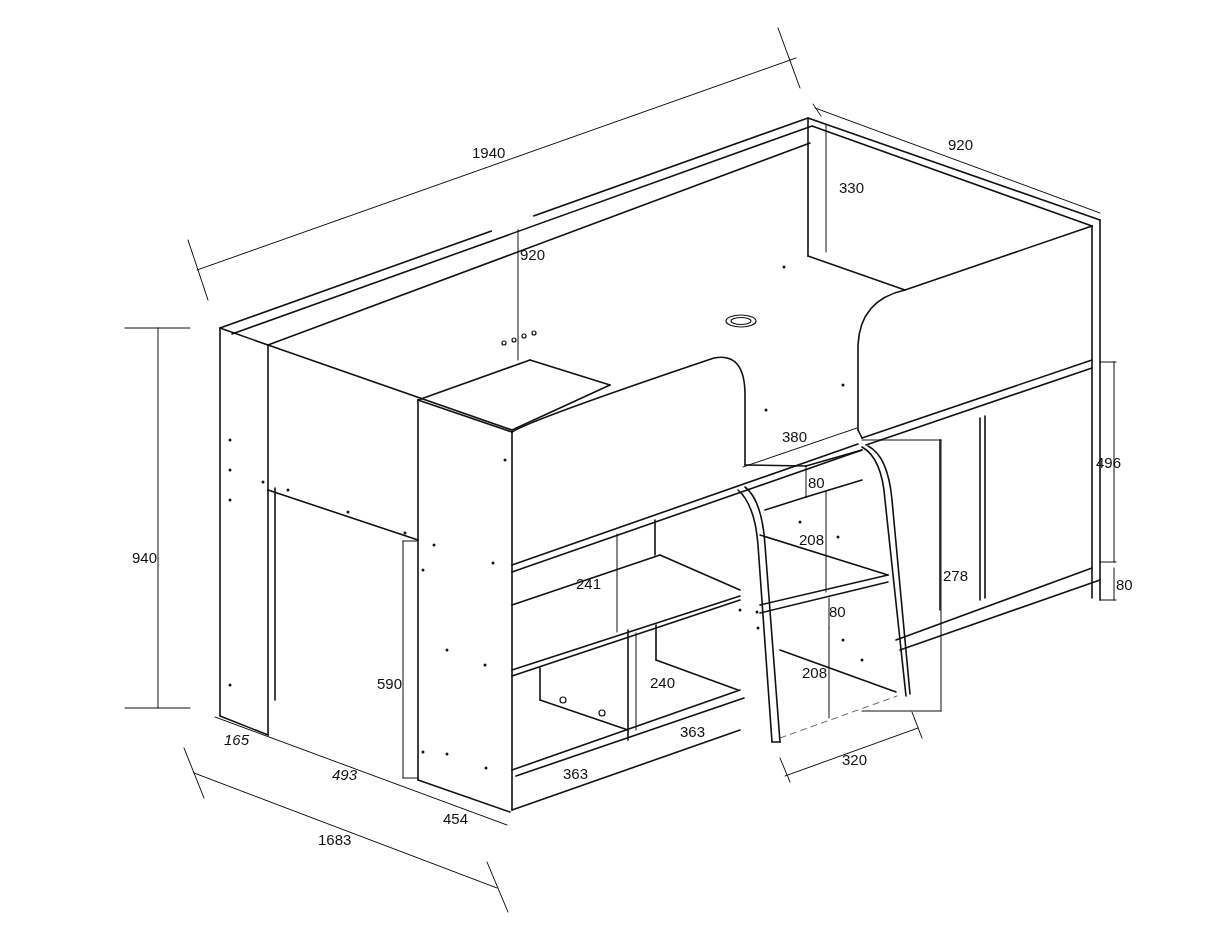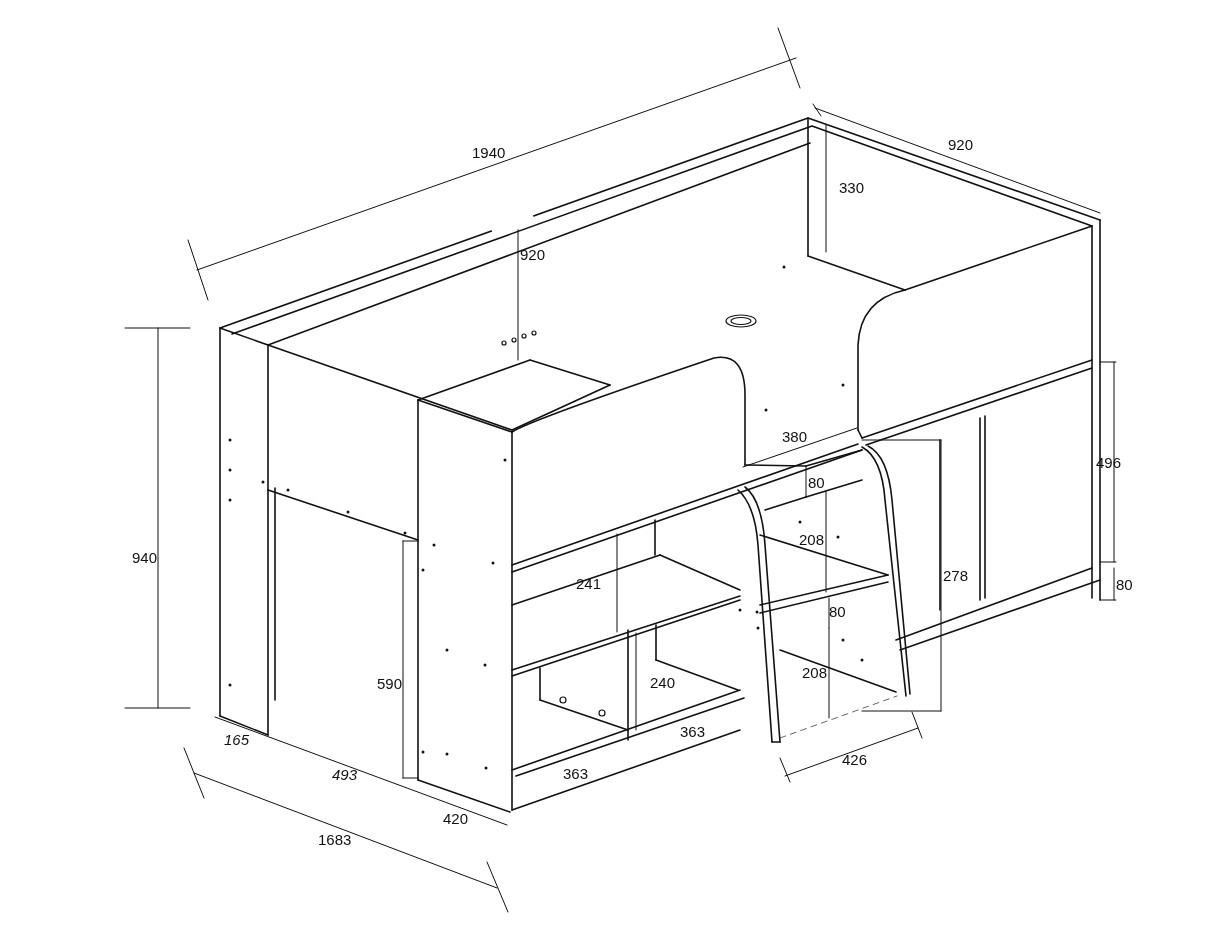--- a/index.html
+++ b/index.html
@@ -200,16 +200,16 @@
   <div class="dim" style="left:829px;top:604px;">80</div>
   <div class="dim" style="left:802px;top:665px;">208</div>
   <div class="dim" style="left:943px;top:568px;">278</div>
   <div class="dim" style="left:576px;top:576px;">241</div>
   <div class="dim" style="left:604px;top:675px;margin-left:46px;">240</div>
   <div class="dim" style="left:563px;top:766px;">363</div>
   <div class="dim" style="left:680px;top:724px;">363</div>
   <div class="dim" style="left:377px;top:654px;margin-top:22px;">590</div>
   <div class="dim" style="left:224px;top:732px;font-style:italic;">165</div>
   <div class="dim" style="left:332px;top:767px;font-style:italic;">493</div>
-  <div class="dim" style="left:443px;top:811px;">420</div>
+  <div class="dim" style="left:443px;top:811px;">454</div>
   <div class="dim" style="left:318px;top:832px;">1683</div>
-  <div class="dim" style="left:842px;top:752px;">426</div>
+  <div class="dim" style="left:842px;top:752px;">320</div>
 </div>
 
 </body></html>

